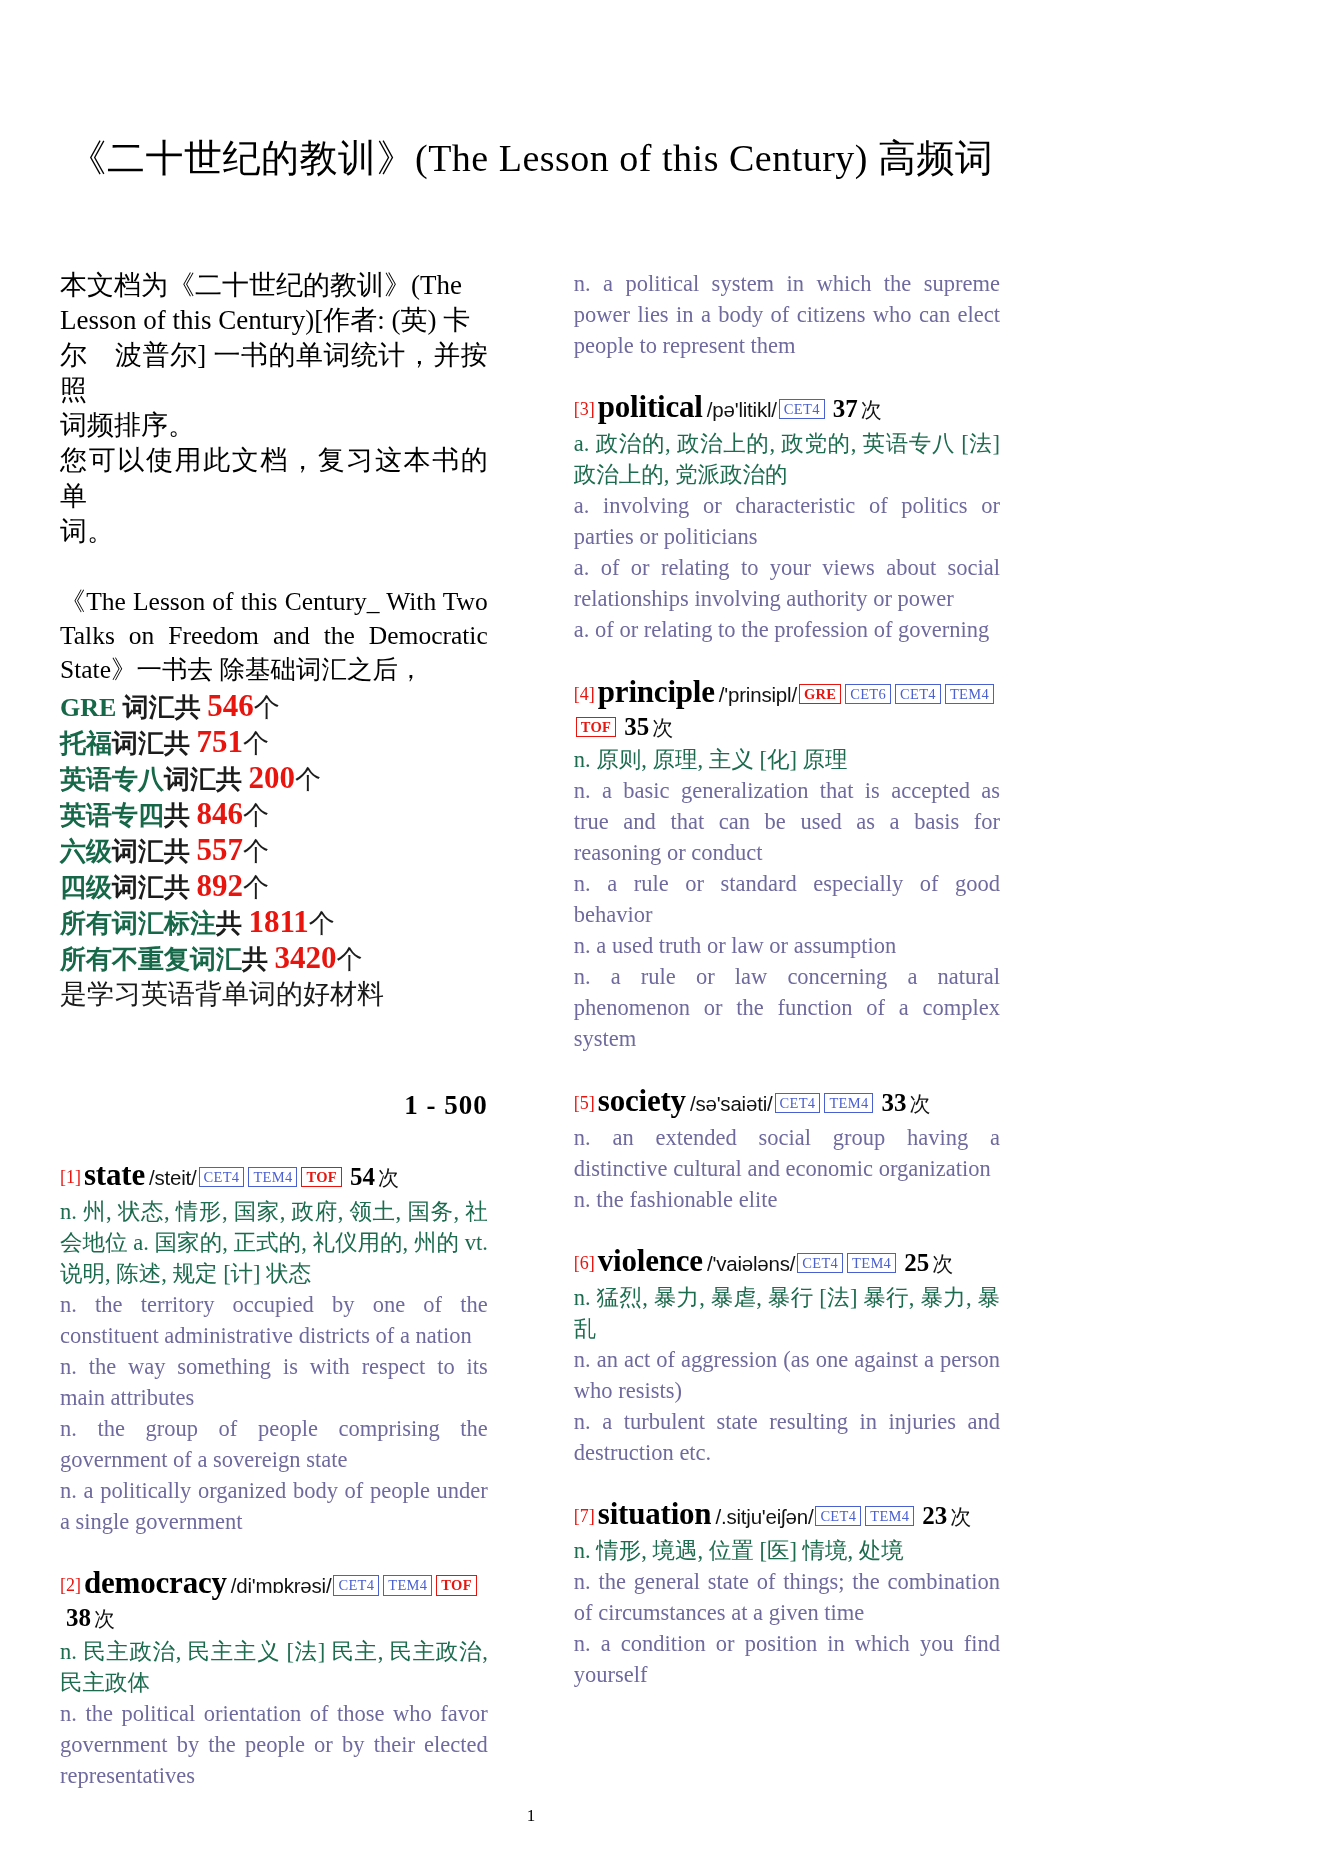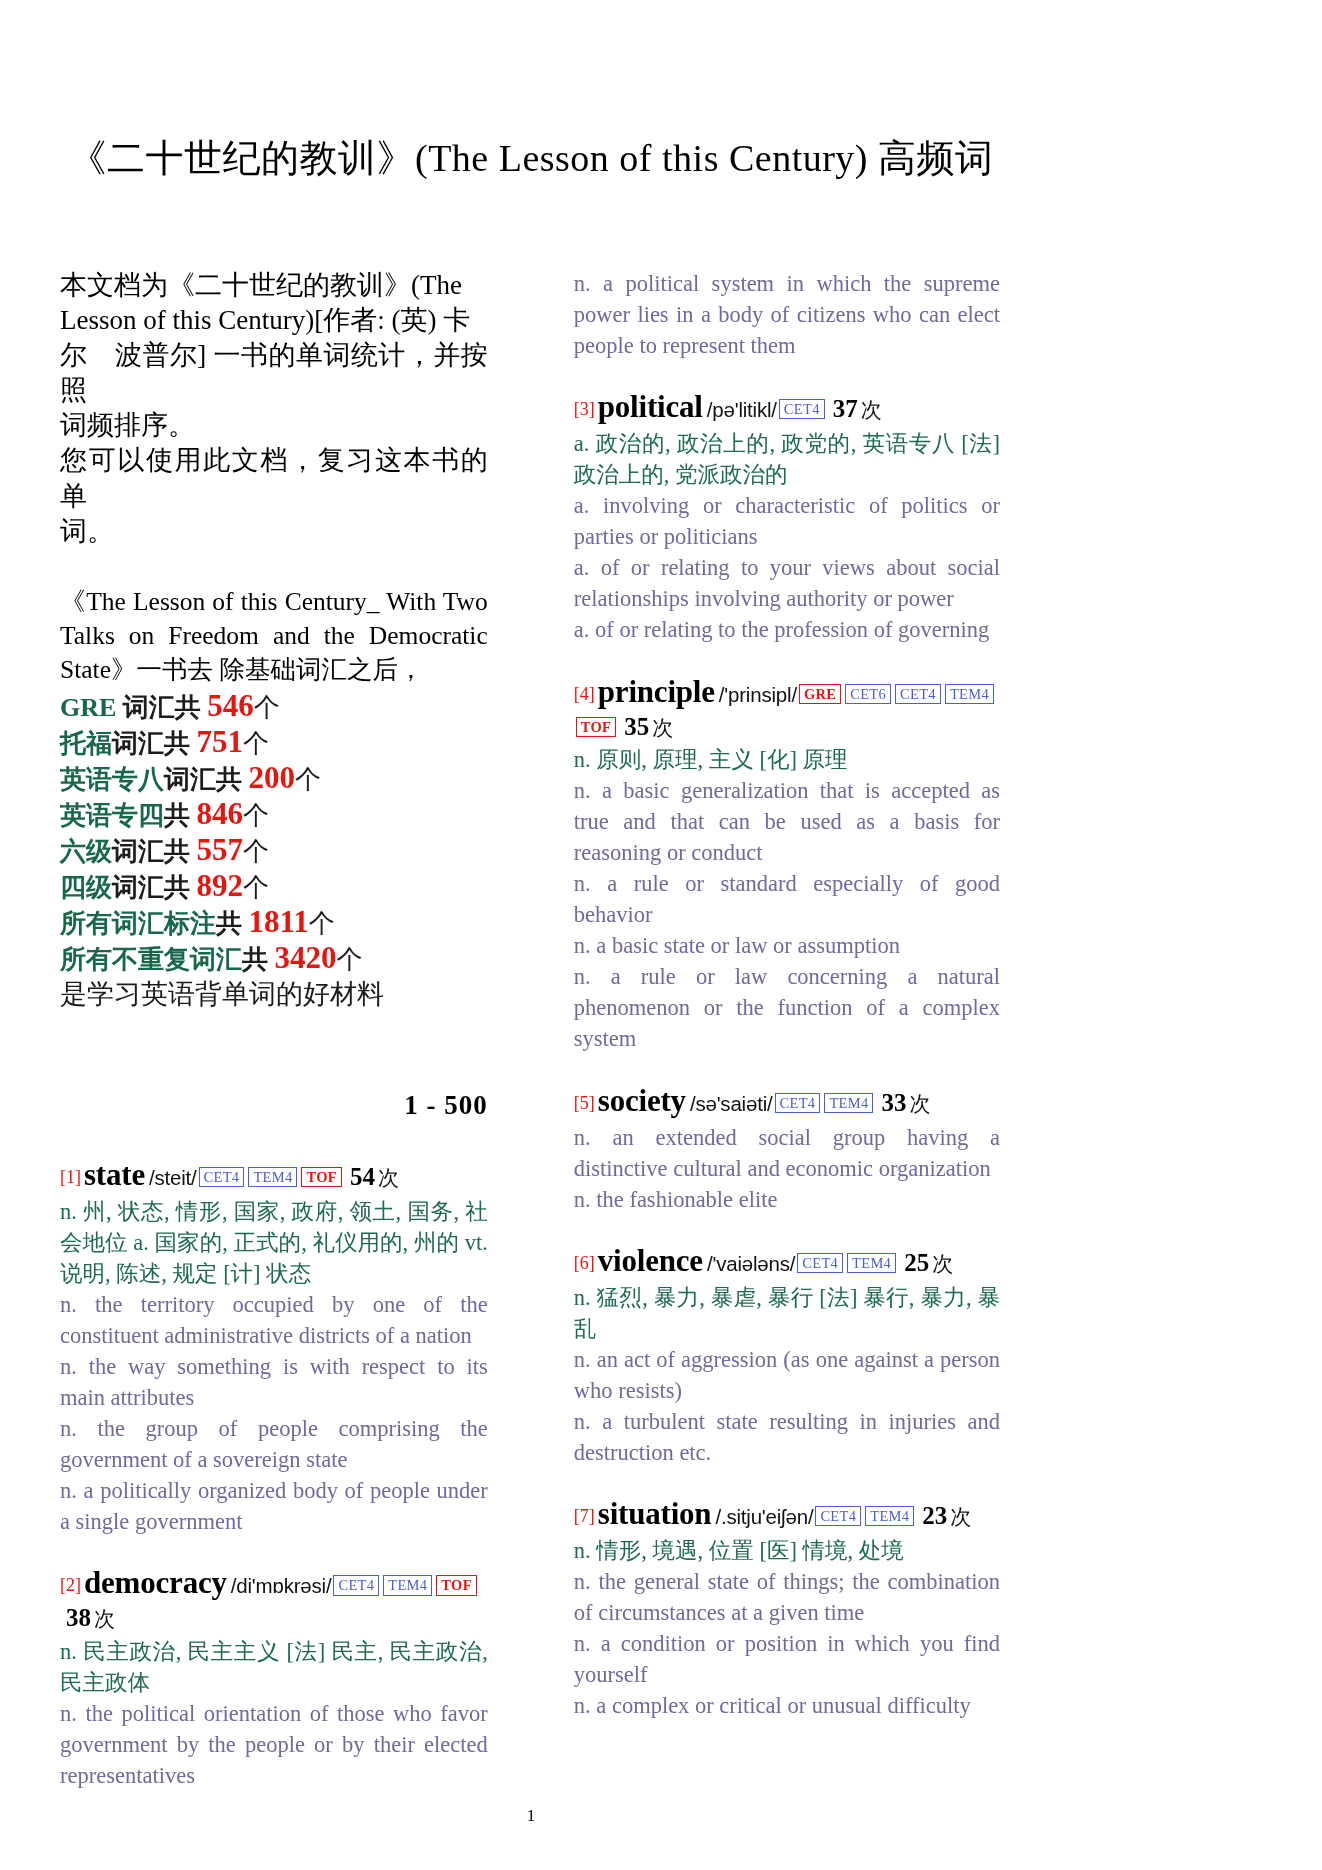--- a/index.html
+++ b/index.html
@@ -216,39 +216,38 @@
             <div class="def-cn">a. 政治的, 政治上的, 政党的, 英语专八 [法] 政治上的, 党派政治的</div>
             <div class="def-en">a. involving or characteristic of politics or parties or politicians</div>
             <div class="def-en">a. of or relating to your views about social relationships involving authority or power</div>
             <div class="def-en">a. of or relating to the profession of governing</div>
           </div>
           <div class="entry">
             <div class="entry-head"><span class="idx">[4]</span><span class="word">principle</span><span class="phon">/'prinsipl/</span><span class="tag red">GRE</span><span class="tag blue">CET6</span><span class="tag blue">CET4</span><span class="tag blue">TEM4</span><span class="tag red">TOF</span><span class="count">35</span><span class="count-unit">次</span></div>
             <div class="def-cn">n. 原则, 原理, 主义 [化] 原理</div>
             <div class="def-en">n. a basic generalization that is accepted as true and that can be used as a basis for reasoning or conduct</div>
             <div class="def-en">n. a rule or standard especially of good behavior</div>
-            <div class="def-en">n. a basic state or law or assumption</div>
+            <div class="def-en">n. a used truth or law or assumption</div>
             <div class="def-en">n. a rule or law concerning a natural phenomenon or the function of a complex system</div>
           </div>
           <div class="entry">
             <div class="entry-head"><span class="idx">[5]</span><span class="word">society</span><span class="phon">/sə'saiəti/</span><span class="tag blue">CET4</span><span class="tag blue">TEM4</span><span class="count">33</span><span class="count-unit">次</span></div>
             <div class="def-en">n. an extended social group having a distinctive cultural and economic organization</div>
             <div class="def-en">n. the fashionable elite</div>
           </div>
           <div class="entry">
             <div class="entry-head"><span class="idx">[6]</span><span class="word">violence</span><span class="phon">/'vaiələns/</span><span class="tag blue">CET4</span><span class="tag blue">TEM4</span><span class="count">25</span><span class="count-unit">次</span></div>
             <div class="def-cn">n. 猛烈, 暴力, 暴虐, 暴行 [法] 暴行, 暴力, 暴乱</div>
             <div class="def-en">n. an act of aggression (as one against a person who resists)</div>
             <div class="def-en">n. a turbulent state resulting in injuries and destruction etc.</div>
           </div>
           <div class="entry">
             <div class="entry-head"><span class="idx">[7]</span><span class="word">situation</span><span class="phon">/.sitju'eiʃən/</span><span class="tag blue">CET4</span><span class="tag blue">TEM4</span><span class="count">23</span><span class="count-unit">次</span></div>
             <div class="def-cn">n. 情形, 境遇, 位置 [医] 情境, 处境</div>
             <div class="def-en">n. the general state of things; the combination of circumstances at a given time</div>
             <div class="def-en">n. a condition or position in which you find yourself</div>
-            <div class="def-en">n. a complex or critical or unusual difficulty</div>
           </div>
         </div>
     </div>
   </div>
 
   <div class="pagenum">1</div>
 </div>
 
 </body></html>

